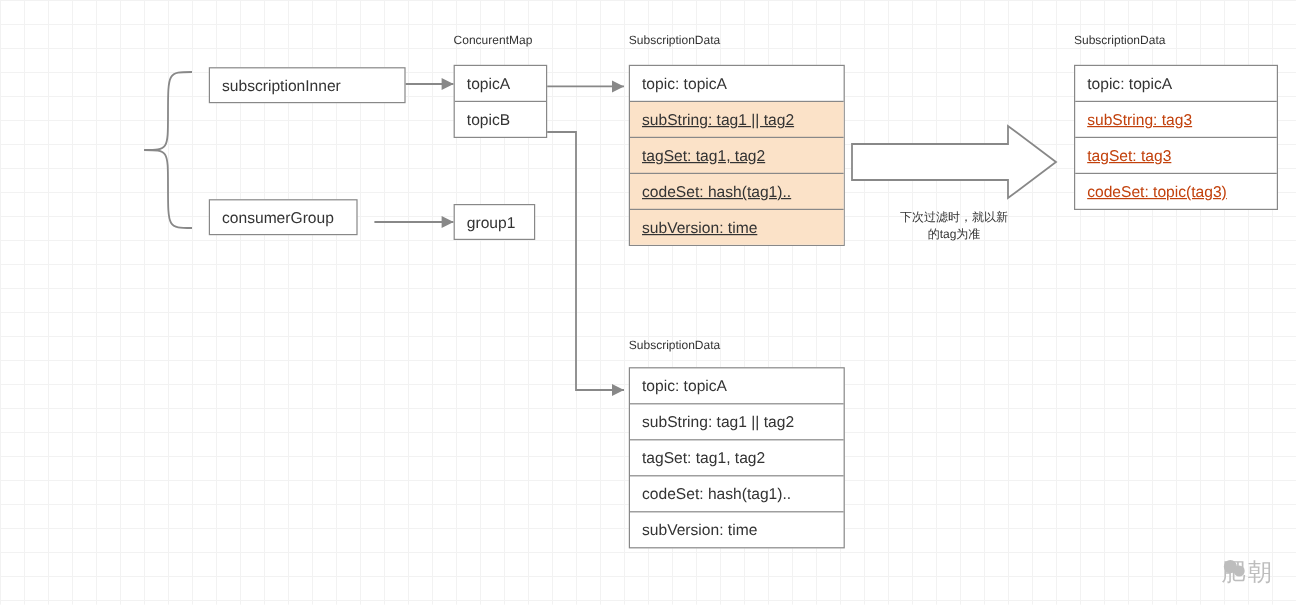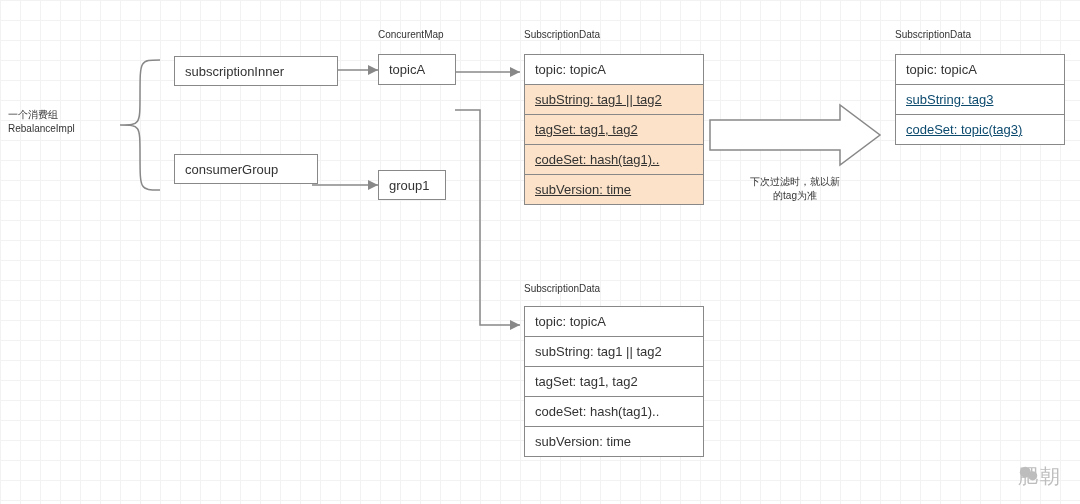--- a/index.html
+++ b/index.html
@@ -6,21 +6,21 @@
 .canvas{position:relative;width:1080px;height:504px;
   background-image:
    linear-gradient(to right,#f2f2f2 1px,transparent 1px),
    linear-gradient(to bottom,#f2f2f2 1px,transparent 1px);
   background-size:20px 20px}
 .box{position:absolute;border:1px solid #888;background:#fff;font-size:13px;color:#333;padding:6px 10px;box-sizing:border-box;display:flex;align-items:center}
 .vstack{position:absolute;border:1px solid #888;background:#fff;font-size:13px;color:#333;box-sizing:border-box;display:flex;flex-direction:column}
 .vstack>div{border-bottom:1px solid #888;padding:7px 10px;display:flex;align-items:center}
 .vstack>div:last-child{border-bottom:none}
 .highlight{background:#fbe2c8}
-.highlight-red{color:#0c4a6e}
+.highlight-red{color:#c2410c}
 .underline{text-decoration:underline}
 .label{position:absolute;font-size:10px;color:#333;text-align:center;line-height:1.4}
 svg{position:absolute;left:0;top:0;width:1080px;height:504px;pointer-events:none}
 .brace{stroke:#888;stroke-width:1.5;fill:none}
 .arrow{stroke:#888;stroke-width:1.5;fill:none}
 .arrowhead{fill:#888}
 .big-arrow{stroke:#888;stroke-width:1.5;fill:#fff}
 .watermark{position:absolute;right:18px;bottom:14px;color:#bdbdbd;font-size:20px;letter-spacing:2px;display:flex;align-items:center;gap:6px}
 .watermark-icon{width:22px;height:22px;fill:#bdbdbd}
 </style>
@@ -35,48 +35,48 @@
       <polygon class="arrowhead" points="378,70 368,65 368,75"></polygon>
     <line class="arrow" x1="312" y1="185" x2="378" y2="185"></line>
       <polygon class="arrowhead" points="378,185 368,180 368,190"></polygon>
     <line class="arrow" x1="455" y1="72" x2="520" y2="72"></line>
       <polygon class="arrowhead" points="520,72 510,67 510,77"></polygon>
     <path class="arrow" d="M 455 110 L 480 110 L 480 325 L 520 325"></path>
       <polygon class="arrowhead" points="520,325 510,320 510,330"></polygon>
     <path class="big-arrow" d="M 710 120 L 840 120 L 840 105 L 880 135 L 840 165 L 840 150 L 710 150 Z"></path>
   </svg>
 
-  <div class="label" style="left:8px;top:108px;width:110px;text-align:left;white-space:pre-line">一个消费组
-RebalanceImpl</div>
 
   <div class="box" style="left:174px;top:56px;width:164px;height:30px">subscriptionInner</div>
-  <div class="box" style="left:174px;top:154px;width:144px;height:30px">consumerGroup</div>
+  <div class="box" style="left:174px;top:166px;width:124px;height:30px">consumerGroup</div>
 
   <div class="label" style="left:378px;top:28px">ConcurentMap</div>
   <div class="vstack" style="left:378px;top:54px;width:78px">
     <div>topicA</div>
+    <div>topicB</div>
   </div>
   <div class="box" style="left:378px;top:170px;width:68px;height:30px">group1</div>
 
   <div class="label" style="left:524px;top:28px">SubscriptionData</div>
   <div class="vstack" style="left:524px;top:54px;width:180px">
     <div>topic: topicA</div>
     <div class="highlight underline">subString: tag1 || tag2</div>
     <div class="highlight underline">tagSet: tag1, tag2</div>
     <div class="highlight underline">codeSet: hash(tag1)..</div>
     <div class="highlight underline">subVersion: time</div>
   </div>
 
   <div class="label" style="left:720px;top:175px;width:150px;white-space:pre-line">下次过滤时，就以新
 的tag为准</div>
 
   <div class="label" style="left:895px;top:28px">SubscriptionData</div>
   <div class="vstack" style="left:895px;top:54px;width:170px">
     <div>topic: topicA</div>
     <div class="highlight-red underline">subString: tag3</div>
+    <div class="highlight-red underline">tagSet: tag3</div>
     <div class="highlight-red underline">codeSet: topic(tag3)</div>
   </div>
 
   <div class="label" style="left:524px;top:282px">SubscriptionData</div>
   <div class="vstack" style="left:524px;top:306px;width:180px">
     <div>topic: topicA</div>
     <div>subString: tag1 || tag2</div>
     <div>tagSet: tag1, tag2</div>
     <div>codeSet: hash(tag1)..</div>
     <div>subVersion: time</div>

